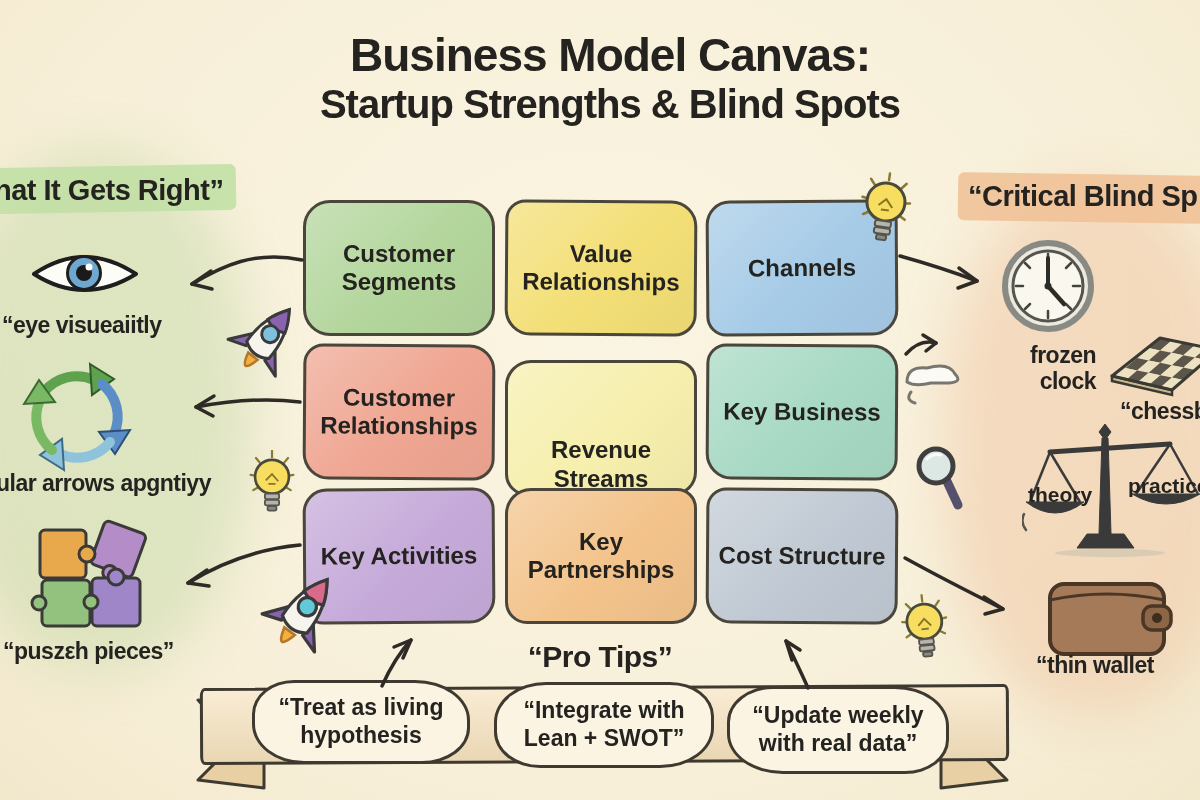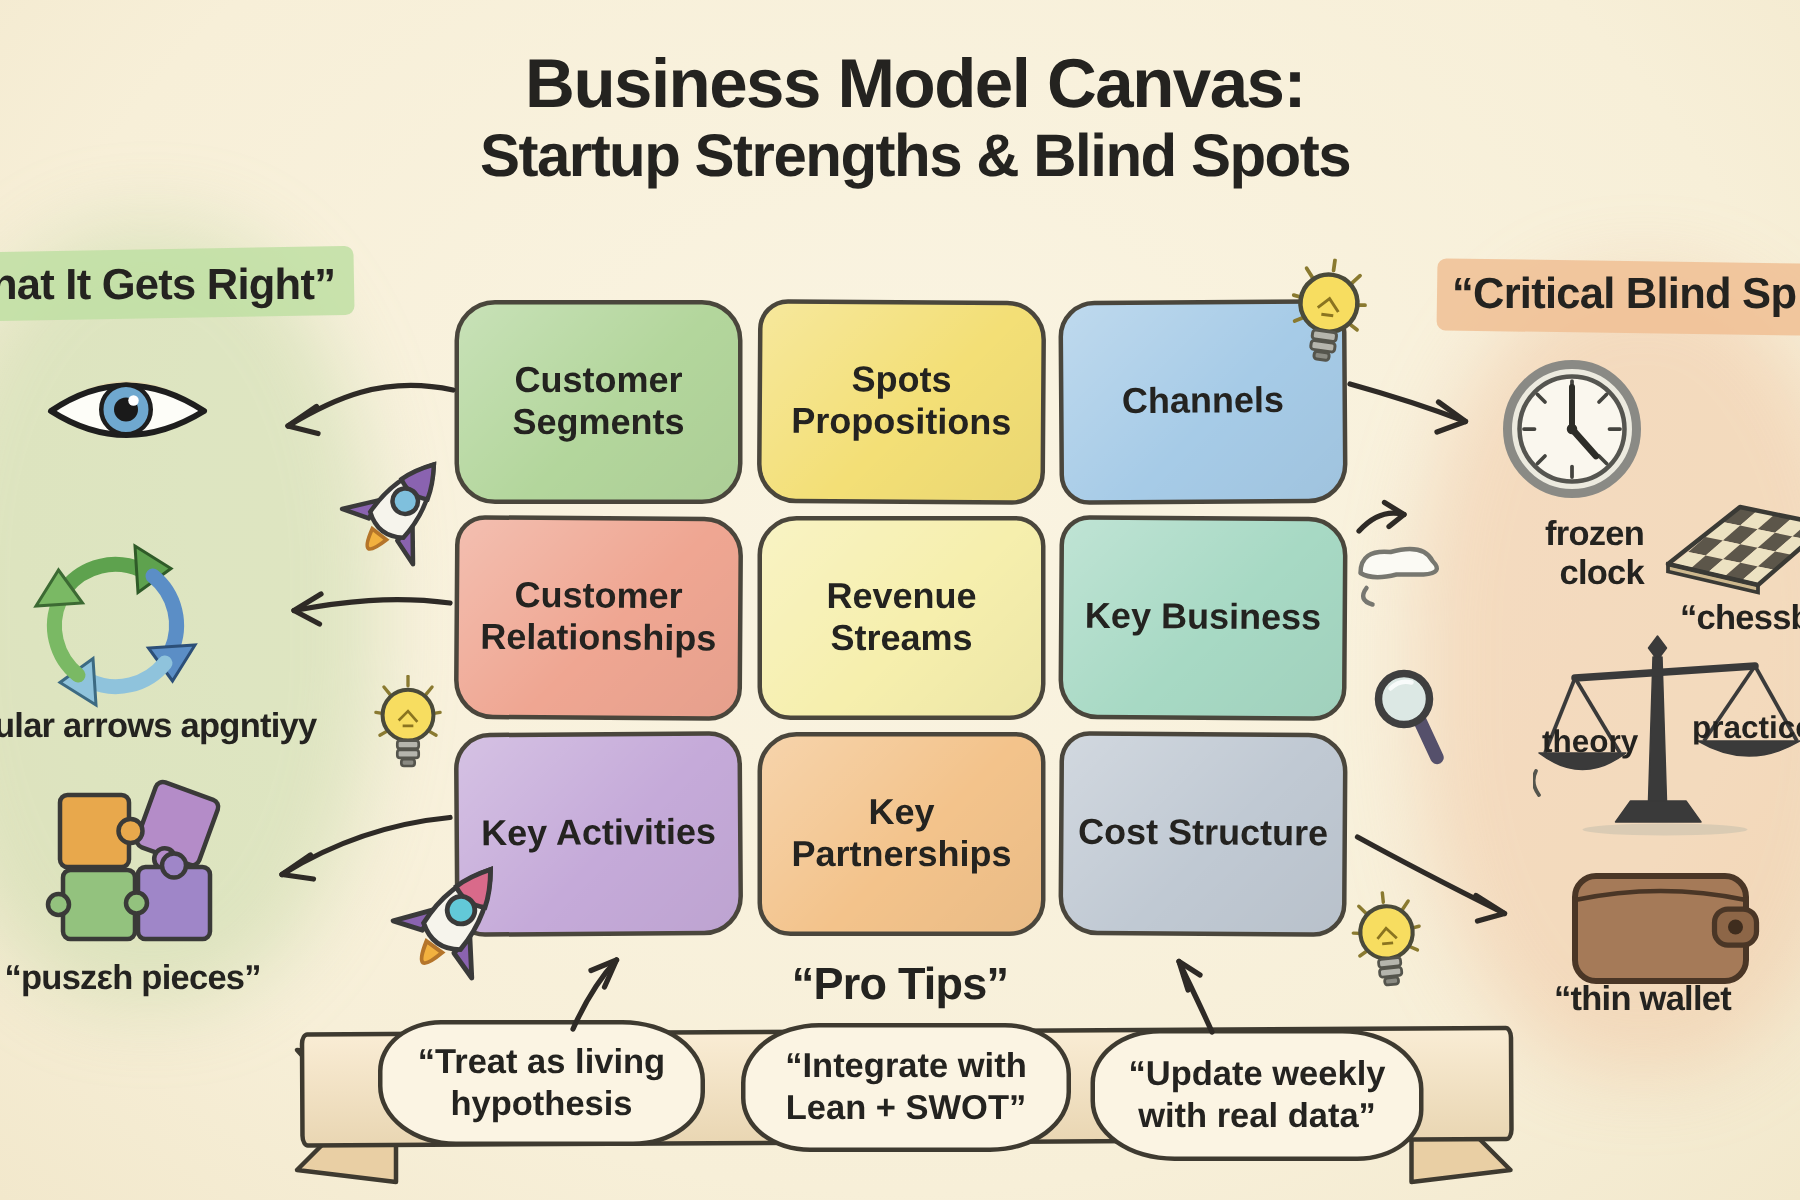--- a/index.html
+++ b/index.html
@@ -50,20 +50,21 @@
   <div class="abs hl" style="left: 958px; top: 174px; width: 250px; height: 48px; transform: rotate(0.8deg); opacity: 0.85; background-color: rgb(240, 191, 148);"></div>
   <div class="abs heading" style="left:968px;top:180px;">“Critical Blind Sp</div>
 
   <svg class="abs" style="left:26px;top:232px;" width="118" height="80" viewBox="0 0 118 80">
     <path d="M8,42 Q58,2 110,42 Q58,26 8,42 Z" fill="#e6d9ae" opacity=".9"></path>
     <path d="M8,42 Q58,8 110,42 Q58,74 8,42 Z" fill="#fdfdf8" stroke="#1e1e1e" stroke-width="4" stroke-linejoin="round"></path>
     <circle cx="58" cy="41" r="16.5" fill="#6fa8cf" stroke="#1e1e1e" stroke-width="3"></circle>
     <circle cx="58" cy="41" r="8" fill="#1a1a1a"></circle>
     <circle cx="63" cy="35" r="3.5" fill="#ffffff"></circle>
   </svg>
+  <div class="abs lbl" style="left:2px;top:312px;">“eye visueaiitly</div>
 
   <svg class="abs" style="left:14px;top:354px;" width="126" height="126" viewBox="0 0 126 126">
     <g stroke-linecap="round" fill="none">
       <g>
         <path d="M30,38 A42,42 0 0 1 80,26" stroke="#5ea24e" stroke-width="10"></path>
         <polygon points="76,10 100,25 78,41" fill="#5ea24e" stroke="#2f5b28" stroke-width="2"></polygon>
       </g>
       <g transform="rotate(90 63 63)">
         <path d="M30,38 A42,42 0 0 1 80,26" stroke="#5b8ec6" stroke-width="10"></path>
         <polygon points="76,10 100,25 78,41" fill="#5b8ec6" stroke="#2c4f78" stroke-width="2"></polygon>
@@ -94,29 +95,29 @@
       <circle cx="90" cy="61" r="8" fill="#9f86c8"></circle>
       <circle cx="65" cy="86" r="7" fill="#93c27e"></circle>
     </g>
   </svg>
   <div class="abs lbl" style="left:3px;top:638px;">“puszεh pieces”</div>
 
   <div class="abs cell r1" style="left: 303px; top: 200px; width: 186px; height: 130px; background-color: rgb(179, 214, 156); border-radius: 27px;">
       <span>Customer Segments</span>
     </div>
   <div class="abs cell r2" style="left: 505px; top: 200px; width: 186px; height: 130px; background-color: rgb(243, 223, 118);">
-      <span>Spots Propositions</span>
+      <span>Value Relationships</span>
     </div>
   <div class="abs cell r3" style="left: 706px; top: 200px; width: 186px; height: 130px; background-color: rgb(166, 203, 231);">
       <span>Channels</span>
     </div>
   <div class="abs cell r2" style="left: 303px; top: 344px; width: 186px; height: 130px; background-color: rgb(239, 166, 146);">
       <span>Customer Relationships</span>
     </div>
-  <div class="abs cell r1" style="left: 505px; top: 344px; width: 186px; height: 130px; background-color: rgb(246, 239, 173);">
+  <div class="abs cell r1" style="left: 505px; top: 360px; width: 186px; height: 130px; background-color: rgb(246, 239, 173); align-items: flex-end;">
       <span>Revenue Streams</span>
     </div>
   <div class="abs cell r2" style="left: 706px; top: 344px; width: 186px; height: 130px; background-color: rgb(167, 217, 196);">
       <span>Key Business</span>
     </div>
   <div class="abs cell r3" style="left: 303px; top: 488px; width: 186px; height: 130px; background-color: rgb(197, 170, 217);">
       <span>Key Activities</span>
     </div>
   <div class="abs cell r1" style="left: 505px; top: 488px; width: 186px; height: 130px; background-color: rgb(243, 195, 139);">
       <span>Key Partnerships</span>

